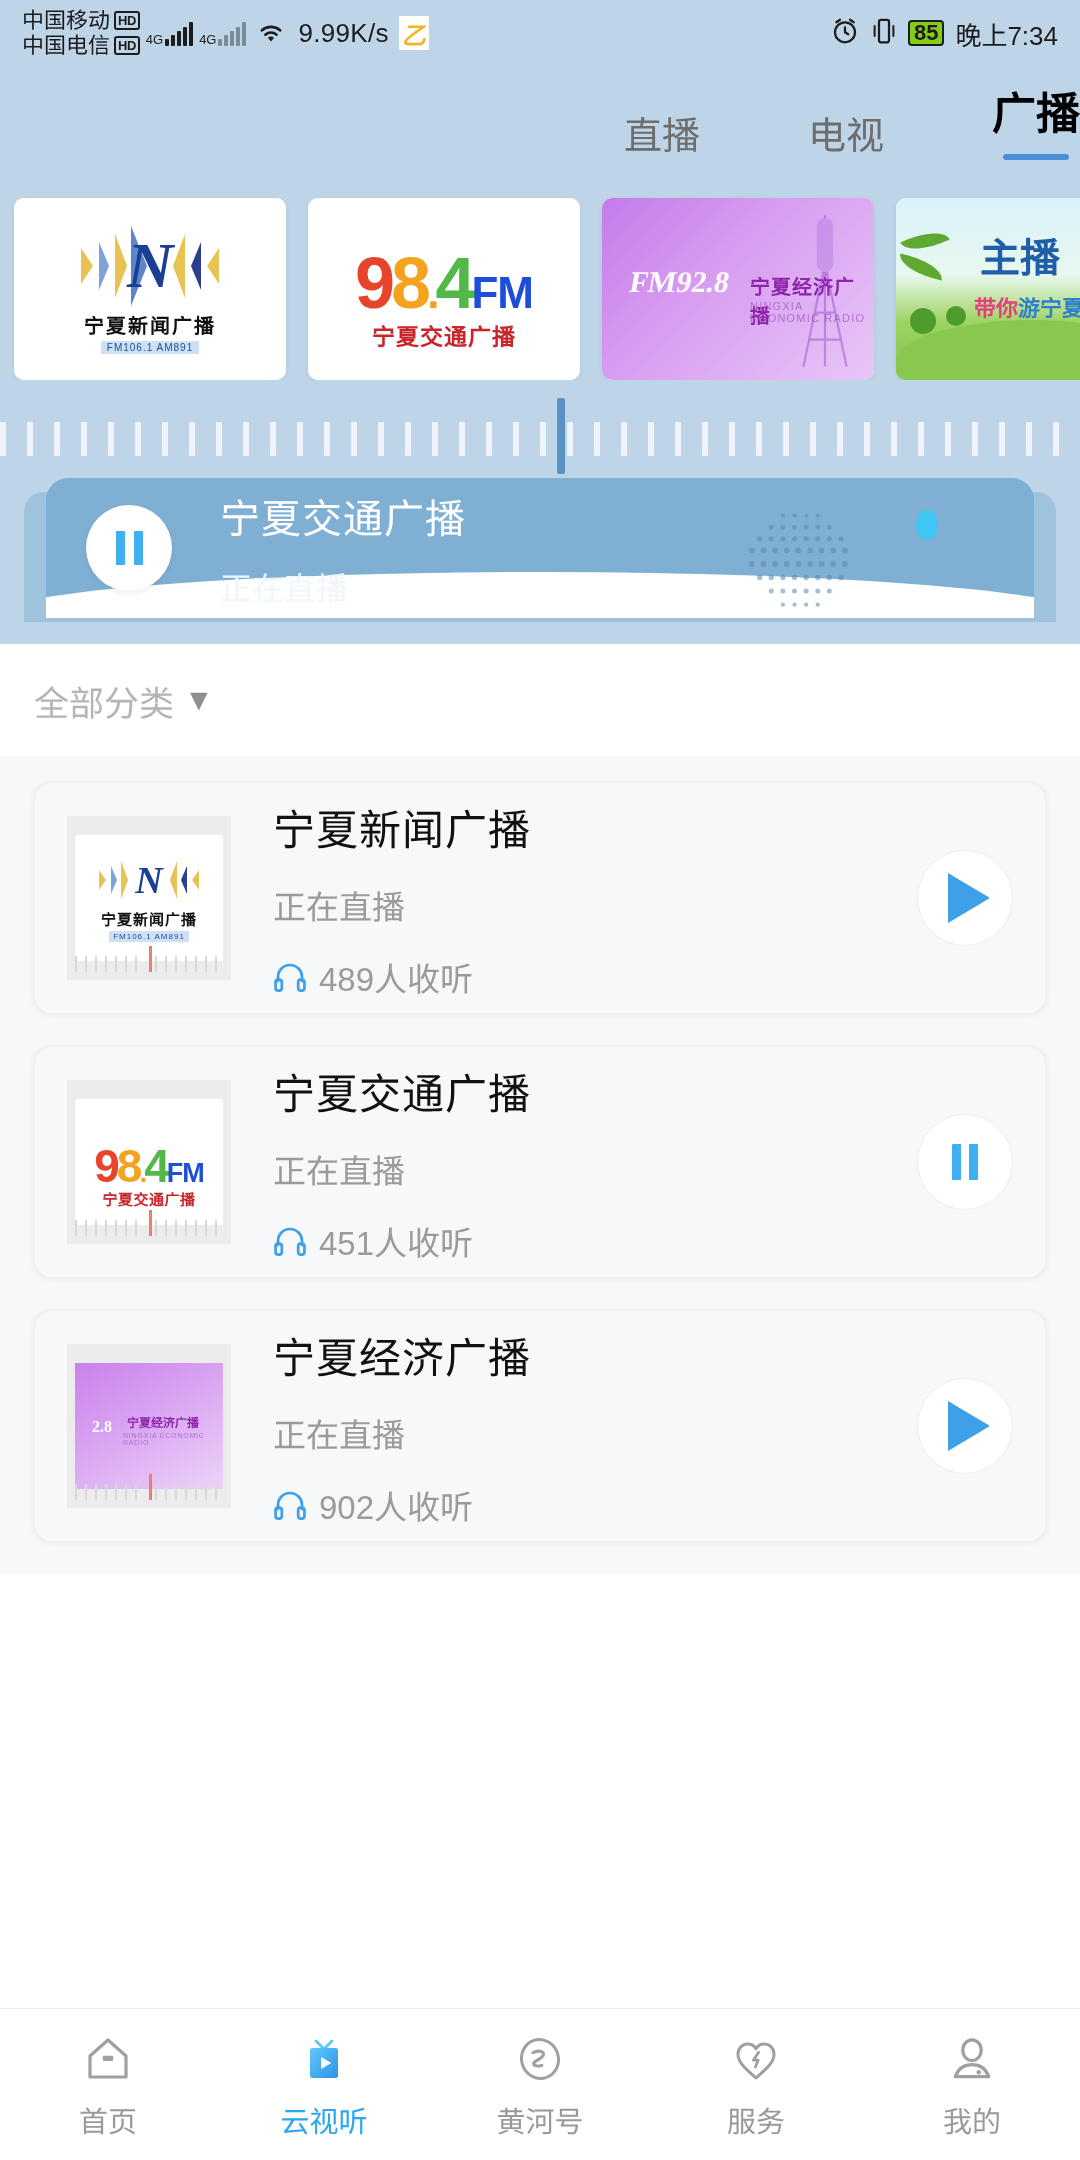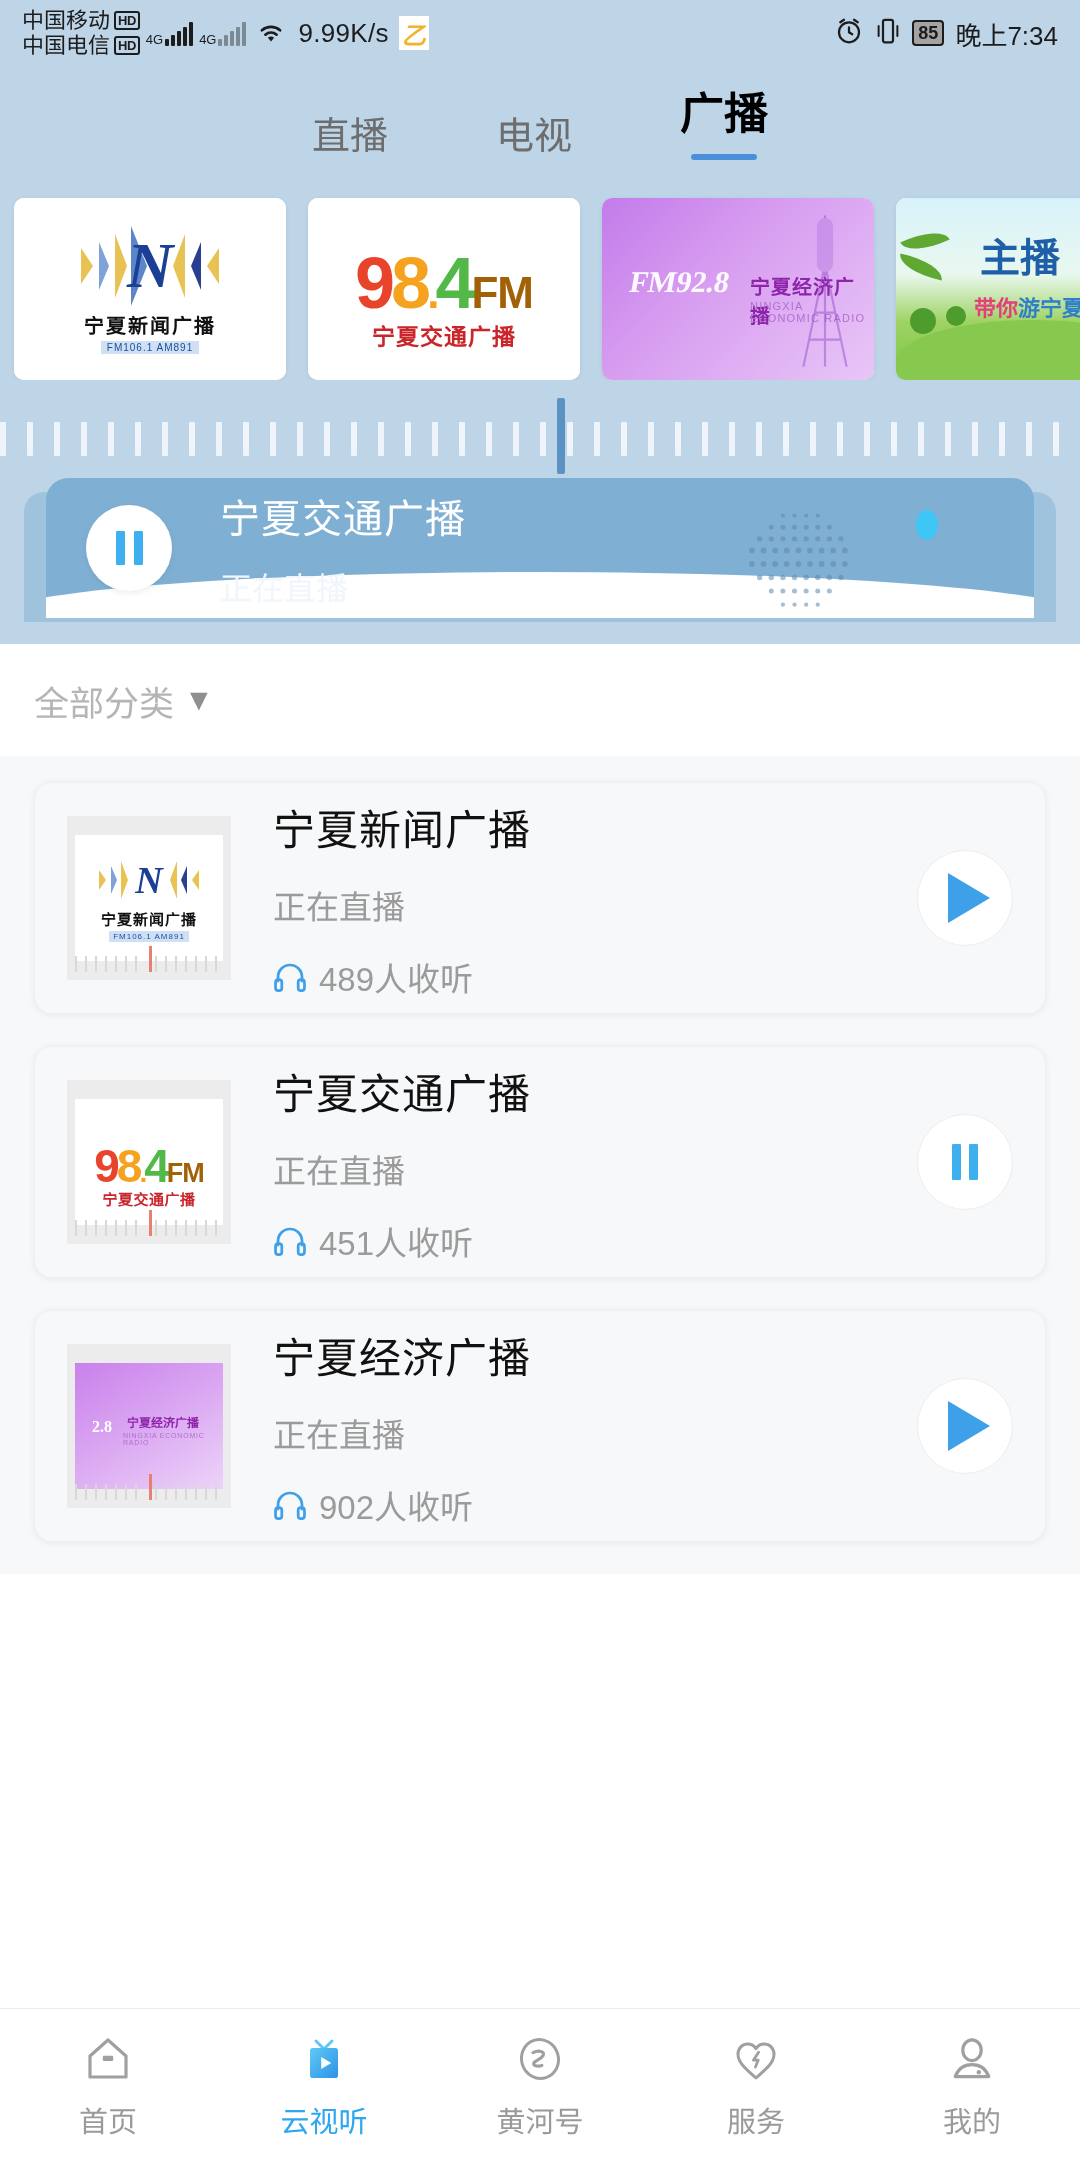--- a/index.html
+++ b/index.html
@@ -38,34 +38,34 @@
   #net-speed { font-size:26px; color:#1c1c1c; margin-left:10px; letter-spacing:0.3px; }
   #app-badge {
     margin-left:10px; width:30px; height:34px; background:#fff;
     display:flex; align-items:center; justify-content:center;
     font-size:24px; font-weight:bold; color:#f0b429; font-style:italic;
     font-family:"Liberation Serif",serif;
   }
   #status-right { margin-left:auto; display:flex; align-items:center; gap:11px; }
   #battery-pill {
     border:2px solid #1c1c1c; border-radius:4px;
-    font-size:18px; font-weight:bold; padding:0 4px; line-height:22px;
-    color:#1c1c1c; background:#a3a3a3;
+    font-size:22px; font-weight:bold; padding:0 4px; line-height:22px;
+    color:#1c1c1c; background:#84cc16;
   }
   #clock-text { font-size:26px; color:#1c1c1c; }
 
   
   #hero {
     background:#bed5e8; width:1080px;
     padding-top:10px;
     position:relative;
   }
 
   
-  #tab-bar { display:flex; justify-content:center; align-items:flex-end; gap:108px; height:94px; }
+  #tab-bar { display:flex; justify-content:flex-end; align-items:flex-end; gap:108px; height:94px; }
   .tab { position:relative; text-align:center; padding-bottom:10px; }
   .tab-label { font-size:38px; color:#6d6d6d; }
   .tab.active .tab-label { color:#000; font-weight:bold; font-size:44px; }
   .tab-underline { width:66px; height:6px; border-radius:3px; background:#4a90d9; margin:12px auto 0; }
 
   
   #carousel { display:flex; gap:22px; padding:28px 0 0 14px; height:210px; overflow:hidden; }
   .carousel-card {
     flex:0 0 auto; width:272px; height:182px;
     border-radius:10px; overflow:hidden; position:relative;
@@ -81,21 +81,21 @@
     font-size:64px; font-weight:bold; color:#1b3f94;
     font-family:"Liberation Serif",serif; font-style:italic;
   }
   .arc { position:absolute; top:50%; transform:translateY(-50%); border-style:solid; border-color:transparent; }
   .news-title { font-size:20px; font-weight:bold; color:#111; letter-spacing:2px; margin-top:2px; }
   .news-sub { font-size:10px; color:#1b4fa0; background:#cfe0f5; letter-spacing:1px; padding:1px 6px; margin-top:2px;}
 
   
   .logo-984 { background:#fff; height:100%; display:flex; flex-direction:column; align-items:center; justify-content:center; }
   .n984 { font-size:72px; font-weight:bold; font-family:"Liberation Sans",sans-serif; line-height:.9; letter-spacing:-4px; display:flex; align-items:baseline;}
-  .d9 { color:#e8432b; } .d8 { color:#f5a21e; } .d4 { color:#52b848; } .dfm { color:#a16207; font-size:44px; letter-spacing:-1px;margin-top:47px;}
+  .d9 { color:#e8432b; } .d8 { color:#f5a21e; } .d4 { color:#52b848; } .dfm { color:#1d4ed8; font-size:44px; letter-spacing:-1px;margin-top:47px;}
   .dot984{color:#f5a21e;font-size:44px;}
   .t984 { font-size:23px; font-weight:bold; color:#c9252b; letter-spacing:1px; margin-top:2px;}
 
   
   .logo-eco {
     height:100%; width:100%;
     background:linear-gradient(135deg,#c37bea 0%,#d79cf0 40%,#e8c6f7 100%);
     position:relative; display:flex; align-items:center;
   }
   .eco-fm { position:absolute; left:28px; top:46%; transform:translateY(-50%) skewX(-10deg);

